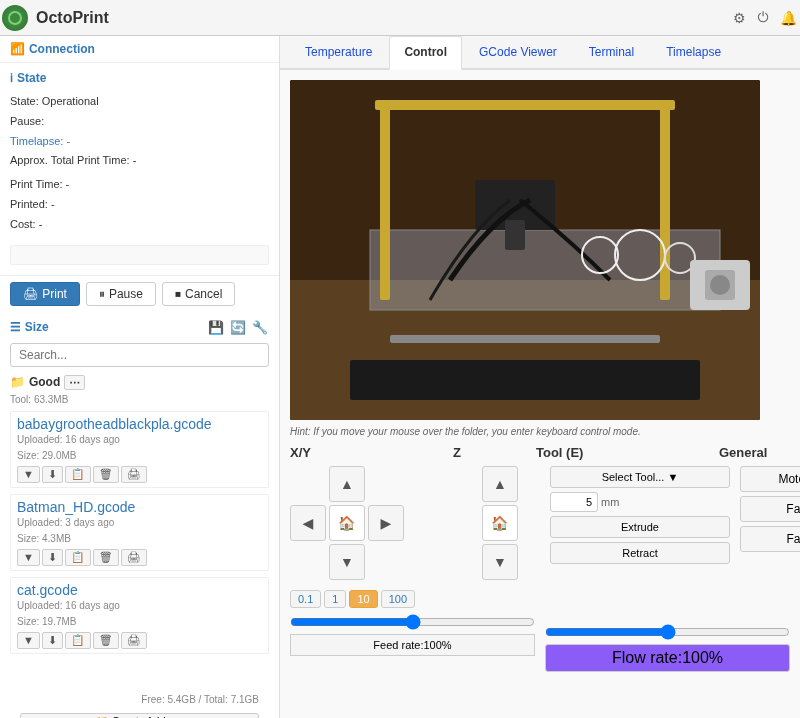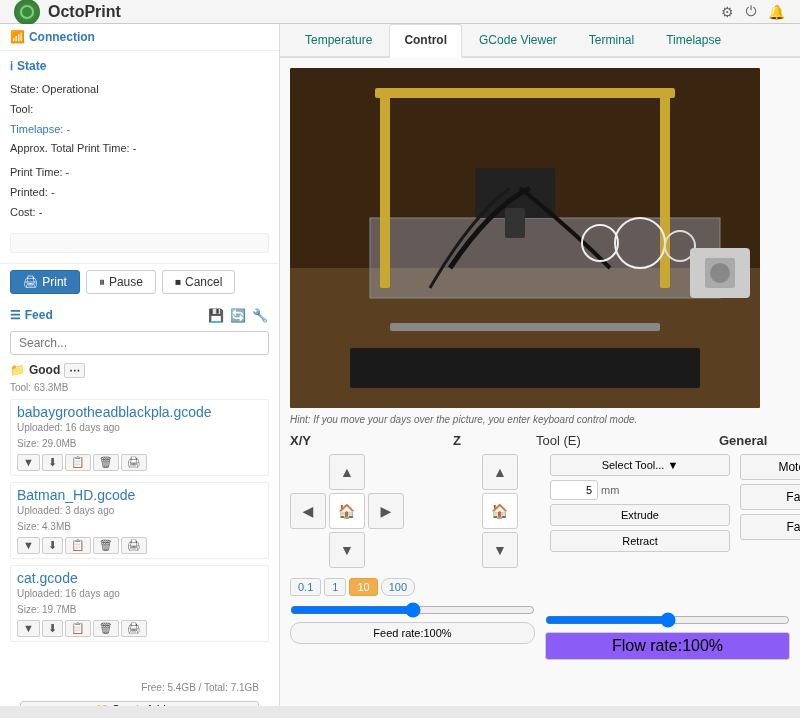--- a/index.html
+++ b/index.html
@@ -1,19 +1,19 @@
 <!DOCTYPE html>
 <html><head>
   <meta charset="utf-8">
   <style>
     * { box-sizing: border-box; margin: 0; padding: 0; }
     body { font-family: Arial, sans-serif; font-size: 12px; background: #e8e8e8; color: #333; width: 800px; height: 718px; overflow: hidden; }
 
     
-    .header { background: #f5f5f5; border-bottom: 1px solid #ccc; height: 24px; display: flex; align-items: center; padding: 0 14px; gap: 8px; justify-content: center; }
+    .header { background: #f5f5f5; border-bottom: 1px solid #ccc; height: 36px; display: flex; align-items: center; padding: 0 2px; gap: 8px; justify-content: center; }
     .header-logo { width: 26px; height: 26px; border-radius: 50%; background: radial-gradient(circle, #4a9d4a, #2d6e2d); display: flex; align-items: center; justify-content: center; }
     .header-logo-inner { width: 14px; height: 14px; border-radius: 50%; border: 2px solid #7ecf7e; background: #3a8a3a; }
     .header-title { font-size: 16px; font-weight: bold; color: #333; flex: 1; }
     .header-icons { display: flex; gap: 12px; align-items: center; color: #666; }
     .header-icon { cursor: pointer; font-size: 14px; }
 
     
     .main-layout { display: flex; height: calc(718px - 36px); }
 
     
@@ -36,21 +36,21 @@
     .file-name { color: #337ab7; font-size: 14px; cursor: pointer; }
     .file-meta { color: #888; font-size: 10px; line-height: 1.6; }
     .file-btns { display: flex; gap: 2px; margin-top: 2px; }
     .file-btn { padding: 1px 5px; font-size: 11px; border: 1px solid #ccc; border-radius: 2px; background: #f5f5f5; cursor: pointer; color: #555; }
     .storage-info { color: #888; font-size: 10px; text-align: right; padding: 4px 10px; margin-top: 36px; }
     .create-folder-btn { display: block; width: calc(100% - 20px); margin: 4px 10px; padding: 1px; font-size: 11px; border: 1px solid #ccc; border-radius: 3px; background: #f5f5f5; cursor: pointer; text-align: center; }
 
     
     .main-content { flex: 1; background: #f9f9f9; overflow-y: auto; }
     .tabs { display: flex; border-bottom: 2px solid #ddd; background: #f5f5f5; padding: 0 10px; gap: 2px; }
-    .tab { padding: 8px 14px; font-size: 12px; cursor: pointer; border: 1px solid transparent; border-radius: 3px 3px 0 0; color: #0f766e; }
+    .tab { padding: 8px 14px; font-size: 12px; cursor: pointer; border: 1px solid transparent; border-radius: 3px 3px 0 0; color: #1d4ed8; }
     .tab.active { background: #fff; border-color: #ddd; border-bottom-color: #fff; color: #333; font-weight: bold; margin-bottom: -2px; }
     .tab-content { padding: 10px; }
     .webcam-container { background: #000; width: 470px; height: 340px; overflow: hidden; border-radius: 2px; margin-bottom: 6px; position: relative; }
     .hint-text { font-size: 10px; color: #666; margin-bottom: 8px; font-style: italic; }
     .axis-btn { width: 36px; height: 36px; border: 1px solid #ccc; border-radius: 3px; background: #f5f5f5; cursor: pointer; display: flex; align-items: center; justify-content: center; font-size: 14px; color: #555; }
     .axis-btn.home { background: #fff; }
 
     
     .webcam-svg { width: 100%; height: 100%; }
   </style>
@@ -80,21 +80,21 @@
       </div>
     </div>
 
     <div class="sidebar-section">
       <div class="sidebar-section-title">
         <span>ℹ</span>
         <span>State</span>
       </div>
       <div class="sidebar-info">
         <div>State: Operational</div>
-        <div>Tool:</div>
+        <div>Pause:</div>
         <div style="color:#337ab7">Timelapse: -</div>
         <div>Approx. Total Print Time: -</div>
         <div style="height:4px"></div>
         <div>Print Time: -</div>
         <div>Printed: -</div>
         <div>Cost: -</div>
       </div>
       <div style="margin: 4px 0; border: 1px solid #eee; background: #f9f9f9; height: 20px; border-radius: 2px;"></div>
     </div>
 
@@ -110,21 +110,21 @@
       <button class="btn btn-default">
         <span>⏹</span>
         <span>Cancel</span>
       </button>
     </div>
 
     <div class="files-section">
       <div class="files-header">
         <div class="files-title">
           <span>☰</span>
-          <span>Feed</span>
+          <span>Size</span>
         </div>
         <div class="files-actions">
           <span class="files-action-icon">💾</span>
           <span class="files-action-icon">🔄</span>
           <span class="files-action-icon">🔧</span>
         </div>
       </div>
       <input type="text" class="search-box" placeholder="Search..." style="">
 
       
@@ -242,26 +242,26 @@
           <rect x="400" y="180" width="60" height="50" fill="#ccc" rx="4"></rect>
           <rect x="415" y="190" width="30" height="30" fill="#aaa" rx="3"></rect>
           <circle cx="430" cy="205" r="10" fill="#888"></circle>
 
           <rect x="60" y="280" width="350" height="40" fill="#1a1a1a" rx="2"></rect>
 
           <rect x="100" y="255" width="270" height="8" fill="#888" rx="2"></rect>
         </svg>
       </div>
 
-      <div class="hint-text">Hint: If you move your days over the picture, you enter keyboard control mode.</div>
+      <div class="hint-text">Hint: If you move your mouse over the folder, you enter keyboard control mode.</div>
 
       <div style="display:grid; grid-template-columns: 160px 80px 180px 130px; gap:3px; margin-bottom:6px;">
         <div style="font-weight:bold; font-size:13px; color:#333;">X/Y</div>
         <div style="font-weight:bold; font-size:13px; color:#333;">Z</div>
-        <div style="font-weight:normal; font-size:13px; color:#333;">Tool (E)</div>
+        <div style="font-weight:bold; font-size:13px; color:#333;">Tool (E)</div>
         <div style="font-weight:bold; font-size:13px; color:#333;">General</div>
       </div>
 
       <div style="display:grid; grid-template-columns: 160px 80px 180px 130px; gap:10px; align-items:start;">
 
         <div style="display:grid; grid-template-columns: repeat(3, 36px); grid-template-rows: repeat(3, 36px); gap:3px;">
 
           <div></div>
           <button class="axis-btn">▲</button>
           <div></div>
@@ -312,26 +312,26 @@
         </div>
       </div>
 
       <div style="display:grid; grid-template-columns: 1fr 1fr; gap:10px; margin-top:10px;">
 
         <div>
           <div style="display:flex; gap:3px; margin-bottom:6px;">
             <button style="padding:2px 7px; border:1px solid #ccc; border-radius:3px; background:#f5f5f5; cursor:pointer; font-size:11px; color:#337ab7;">0.1</button>
             <button style="padding:2px 7px; border:1px solid #ccc; border-radius:3px; background:#f5f5f5; cursor:pointer; font-size:11px; color:#337ab7;">1</button>
             <button style="padding:2px 7px; border:1px solid #ccc; border-radius:3px; background:#f0ad4e; border-color:#eea236; cursor:pointer; font-size:11px; color:#fff;">10</button>
-            <button style="padding:2px 7px; border:1px solid #ccc; border-radius:8px; background:#f5f5f5; cursor:pointer; font-size:11px; color:#337ab7;">100</button>
+            <button style="padding:2px 7px; border:1px solid #ccc; border-radius:3px; background:#f5f5f5; cursor:pointer; font-size:11px; color:#337ab7;">100</button>
           </div>
           <div style="display:flex; align-items:center; gap:6px; margin-bottom:4px;">
             <input type="range" min="0" max="200" value="100" style="flex: 1 1 0%;">
           </div>
-          <button style="width:100%; padding:4px; background:#f5f5f5; border:1px solid #ccc; border-radius:10px; cursor:pointer; font-size:11px;">
+          <button style="width:100%; padding:4px; background:#f5f5f5; border:1px solid #ccc; border-radius:0; cursor:pointer; font-size:11px;">
             <span>Feed rate:100%</span>
           </button>
         </div>
 
         <div>
           <div style="height:28px; margin-bottom:6px;"></div>
           <div style="display:flex; align-items:center; gap:6px; margin-bottom:4px;">
             <input type="range" min="0" max="200" value="100" style="flex: 1 1 0%;">
           </div>
           <button style="width:100%; padding:4px; background:#8b5cf6; border:1px solid #ccc; border-radius:3px; cursor:pointer; font-size:16px;">

